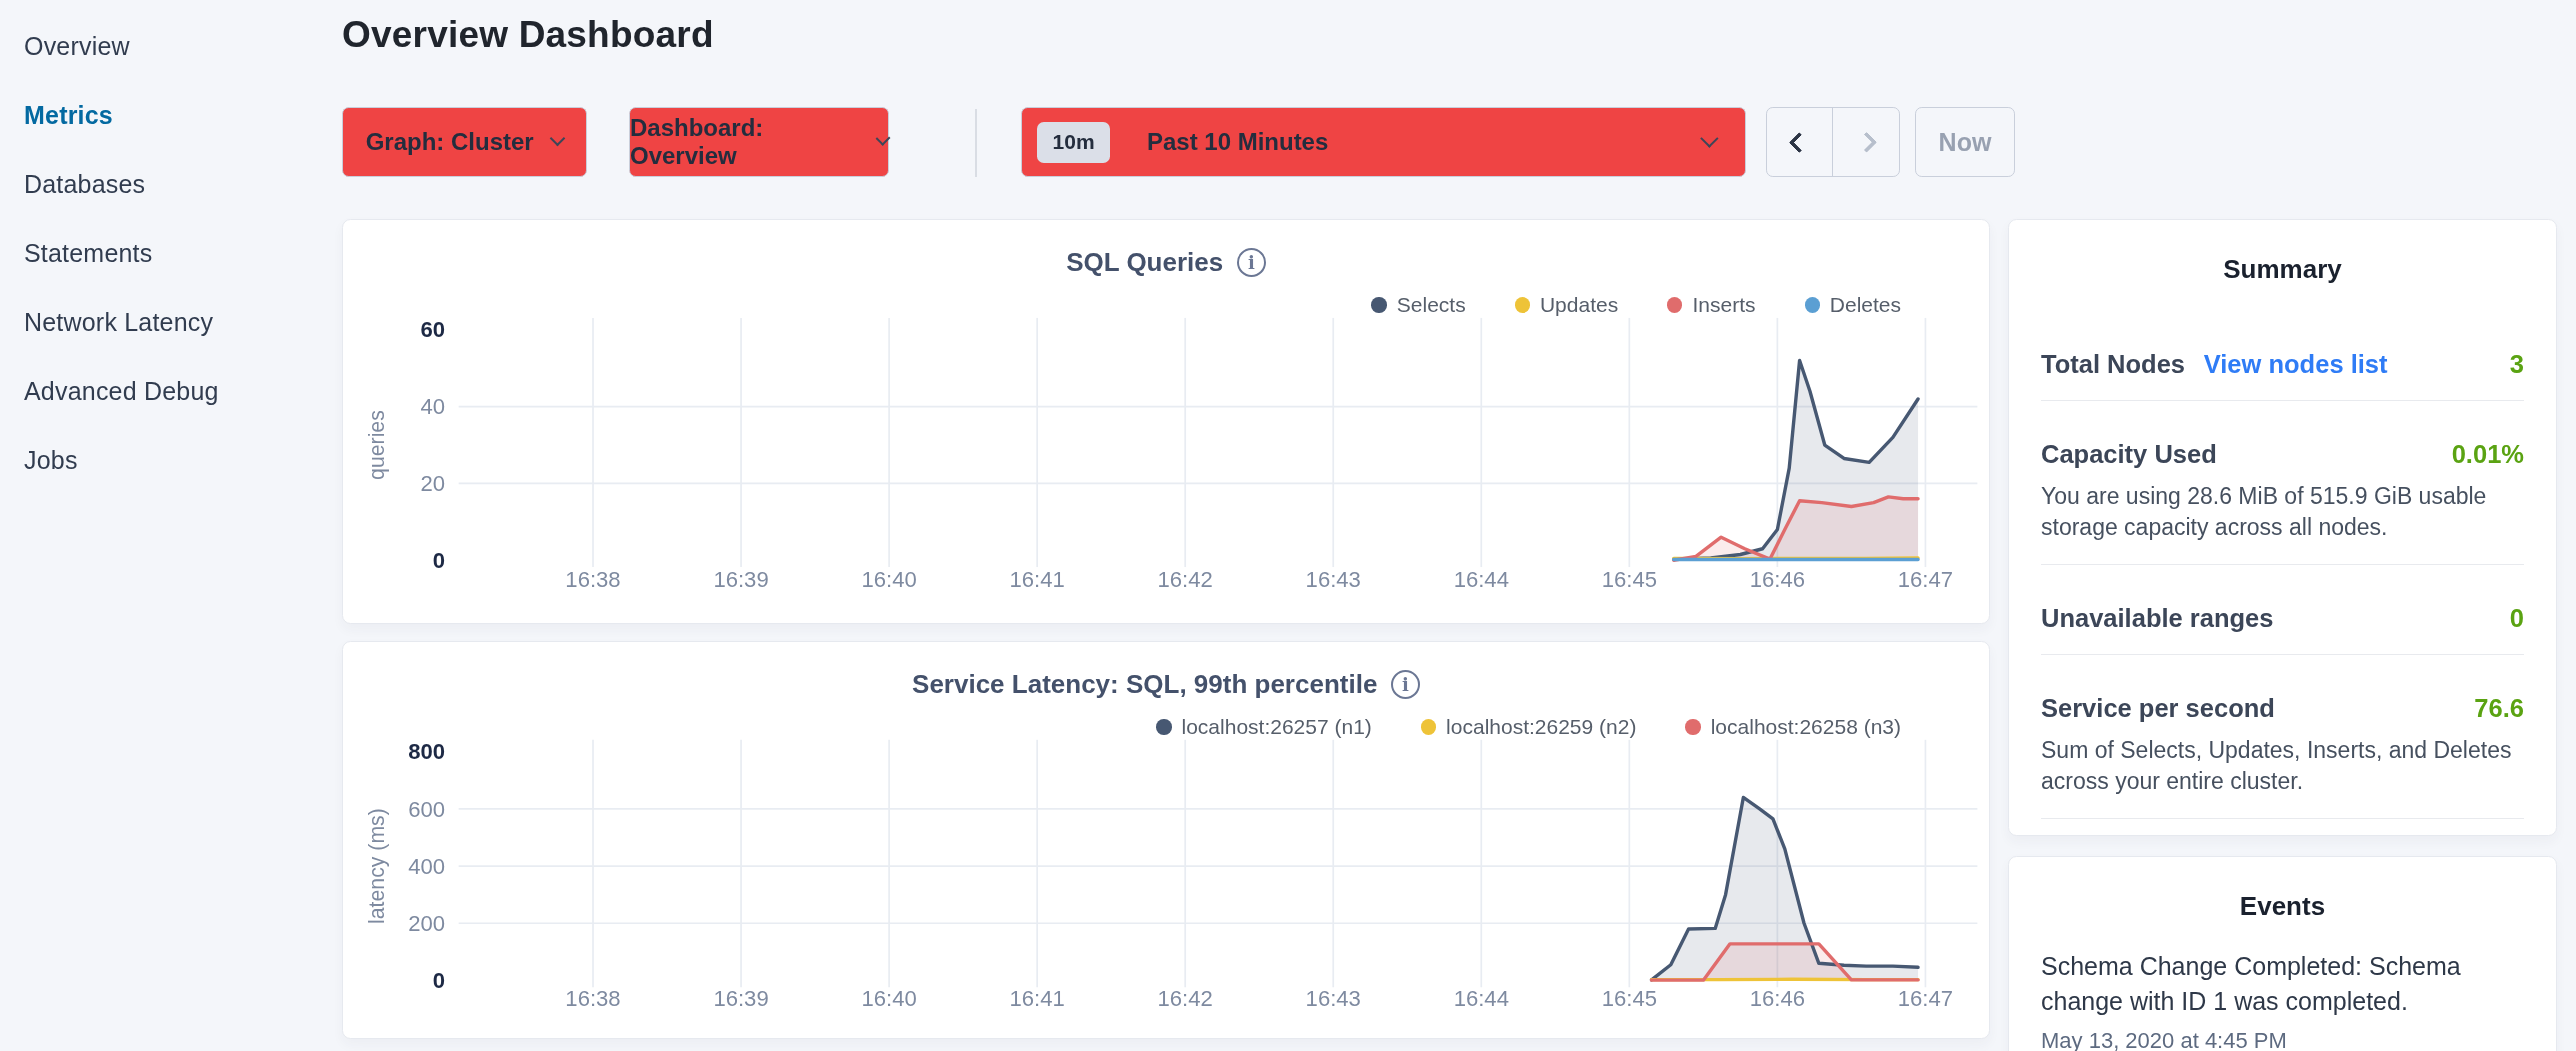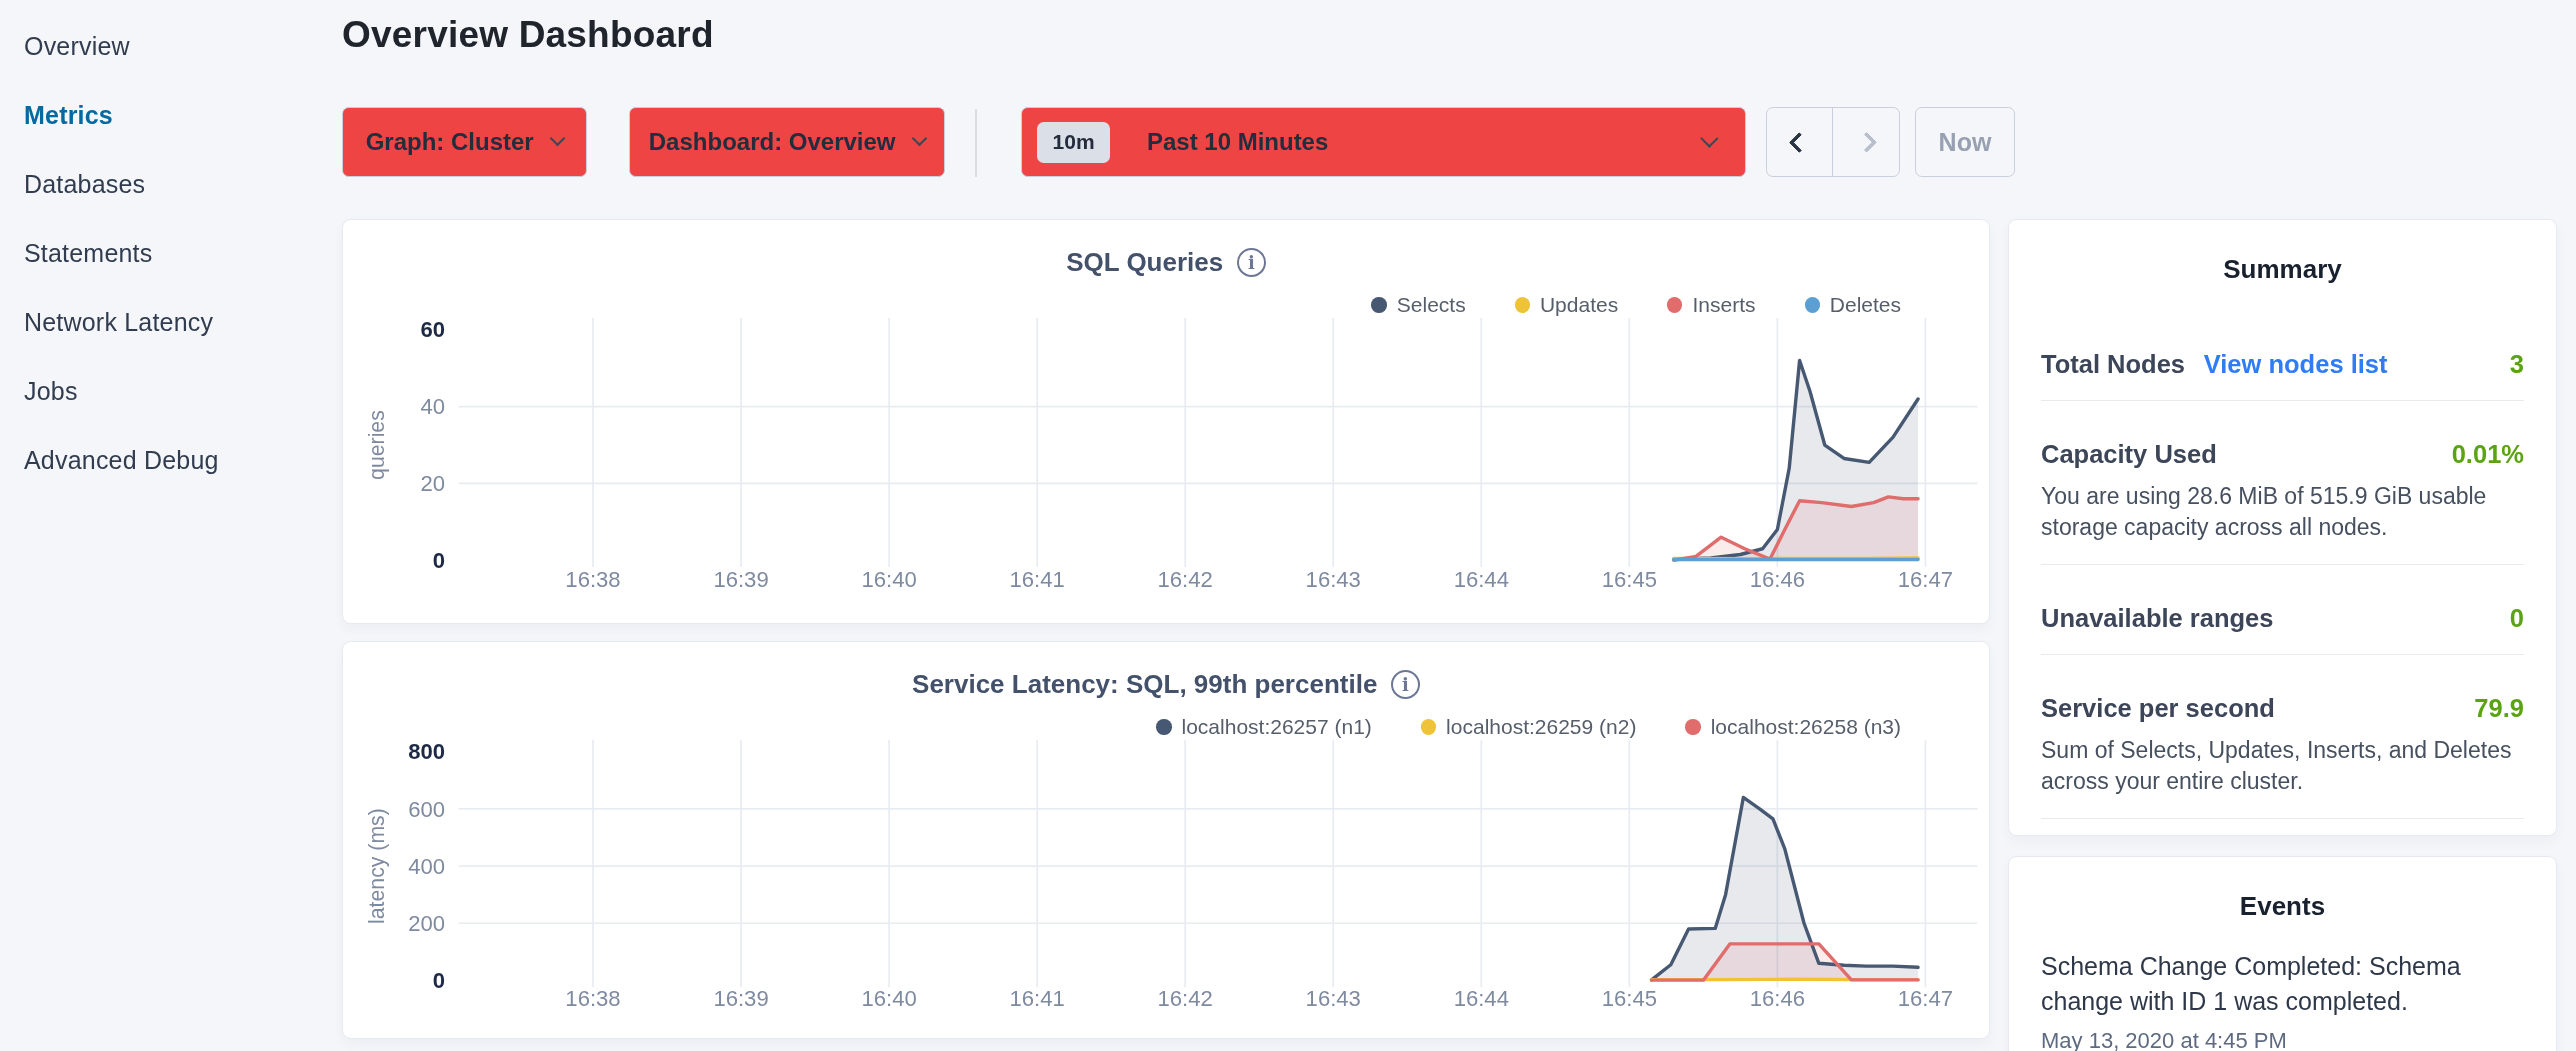--- a/index.html
+++ b/index.html
@@ -25,21 +25,21 @@
     font-size:37px; font-weight:700; color:#20252d; letter-spacing:0.2px;
   }
   
   .ctl {
     position:absolute; top:107px; height:70px;
     background:#ef4444; border:1.7px solid #c9cfdb; border-radius:6.8px;
     display:flex; align-items:center; justify-content:center;
     font-size:24px; font-weight:700; color:#242d3e; cursor:pointer;
   }
   .dd1 { left:342px; width:245px; }
-  .dd2 { left:629px; width:316px; }
+  .dd2 { left:629px; width:260px; }
   .chev {
     display:inline-block; width:11px; height:11px;
     border-right:2.6px solid #3c4658; border-bottom:2.6px solid #3c4658;
     transform:rotate(45deg); margin-left:18.7px; margin-top:-6.8px;
   }
   .ctl-divider { position:absolute; left:975px; top:109px; width:1.7px; height:68px; background:#d9dde4; }
   .time-sel { left:1021px; width:725px; justify-content:flex-start; padding:0 29px 0 15.3px; }
   .time-badge {
     background:#dbdfe8; border-radius:6.8px; padding:8.5px 15.3px;
     font-size:21px; font-weight:700; color:#242d3e; margin-right:37px;
@@ -107,22 +107,22 @@
 </head>
 <body>
 
 <nav class="sidebar">
   <ul>
     <li>Overview</li>
     <li class="active">Metrics</li>
     <li>Databases</li>
     <li>Statements</li>
     <li>Network Latency</li>
+    <li>Advanced Debug</li>
     <li>Jobs</li>
-    <li>Advanced Debug</li>
   </ul>
 </nav>
 
 <h1 class="page-title">Overview Dashboard</h1>
 
 <div class="ctl dd1">
   <span>Graph: Cluster</span>
   <span class="chev"></span>
 </div>
 <div class="ctl dd2">
@@ -283,21 +283,21 @@
     </div>
     <div class="sum-row">
       <div class="sum-row-top">
         <span class="sum-label">Unavailable ranges</span>
         <span class="sum-value">0</span>
       </div>
     </div>
     <div class="sum-row">
       <div class="sum-row-top">
         <span class="sum-label">Service per second</span>
-        <span class="sum-value">79.9</span>
+        <span class="sum-value">76.6</span>
       </div>
       <div class="sum-sub">Sum of Selects, Updates, Inserts, and Deletes across your entire cluster.</div>
     </div>
     <div class="sum-row">
       <div class="sum-row-top">
         <span class="sum-label">P99 latency</span>
         <span class="sum-value">46.1 ms</span>
       </div>
     </div>
   </div>

